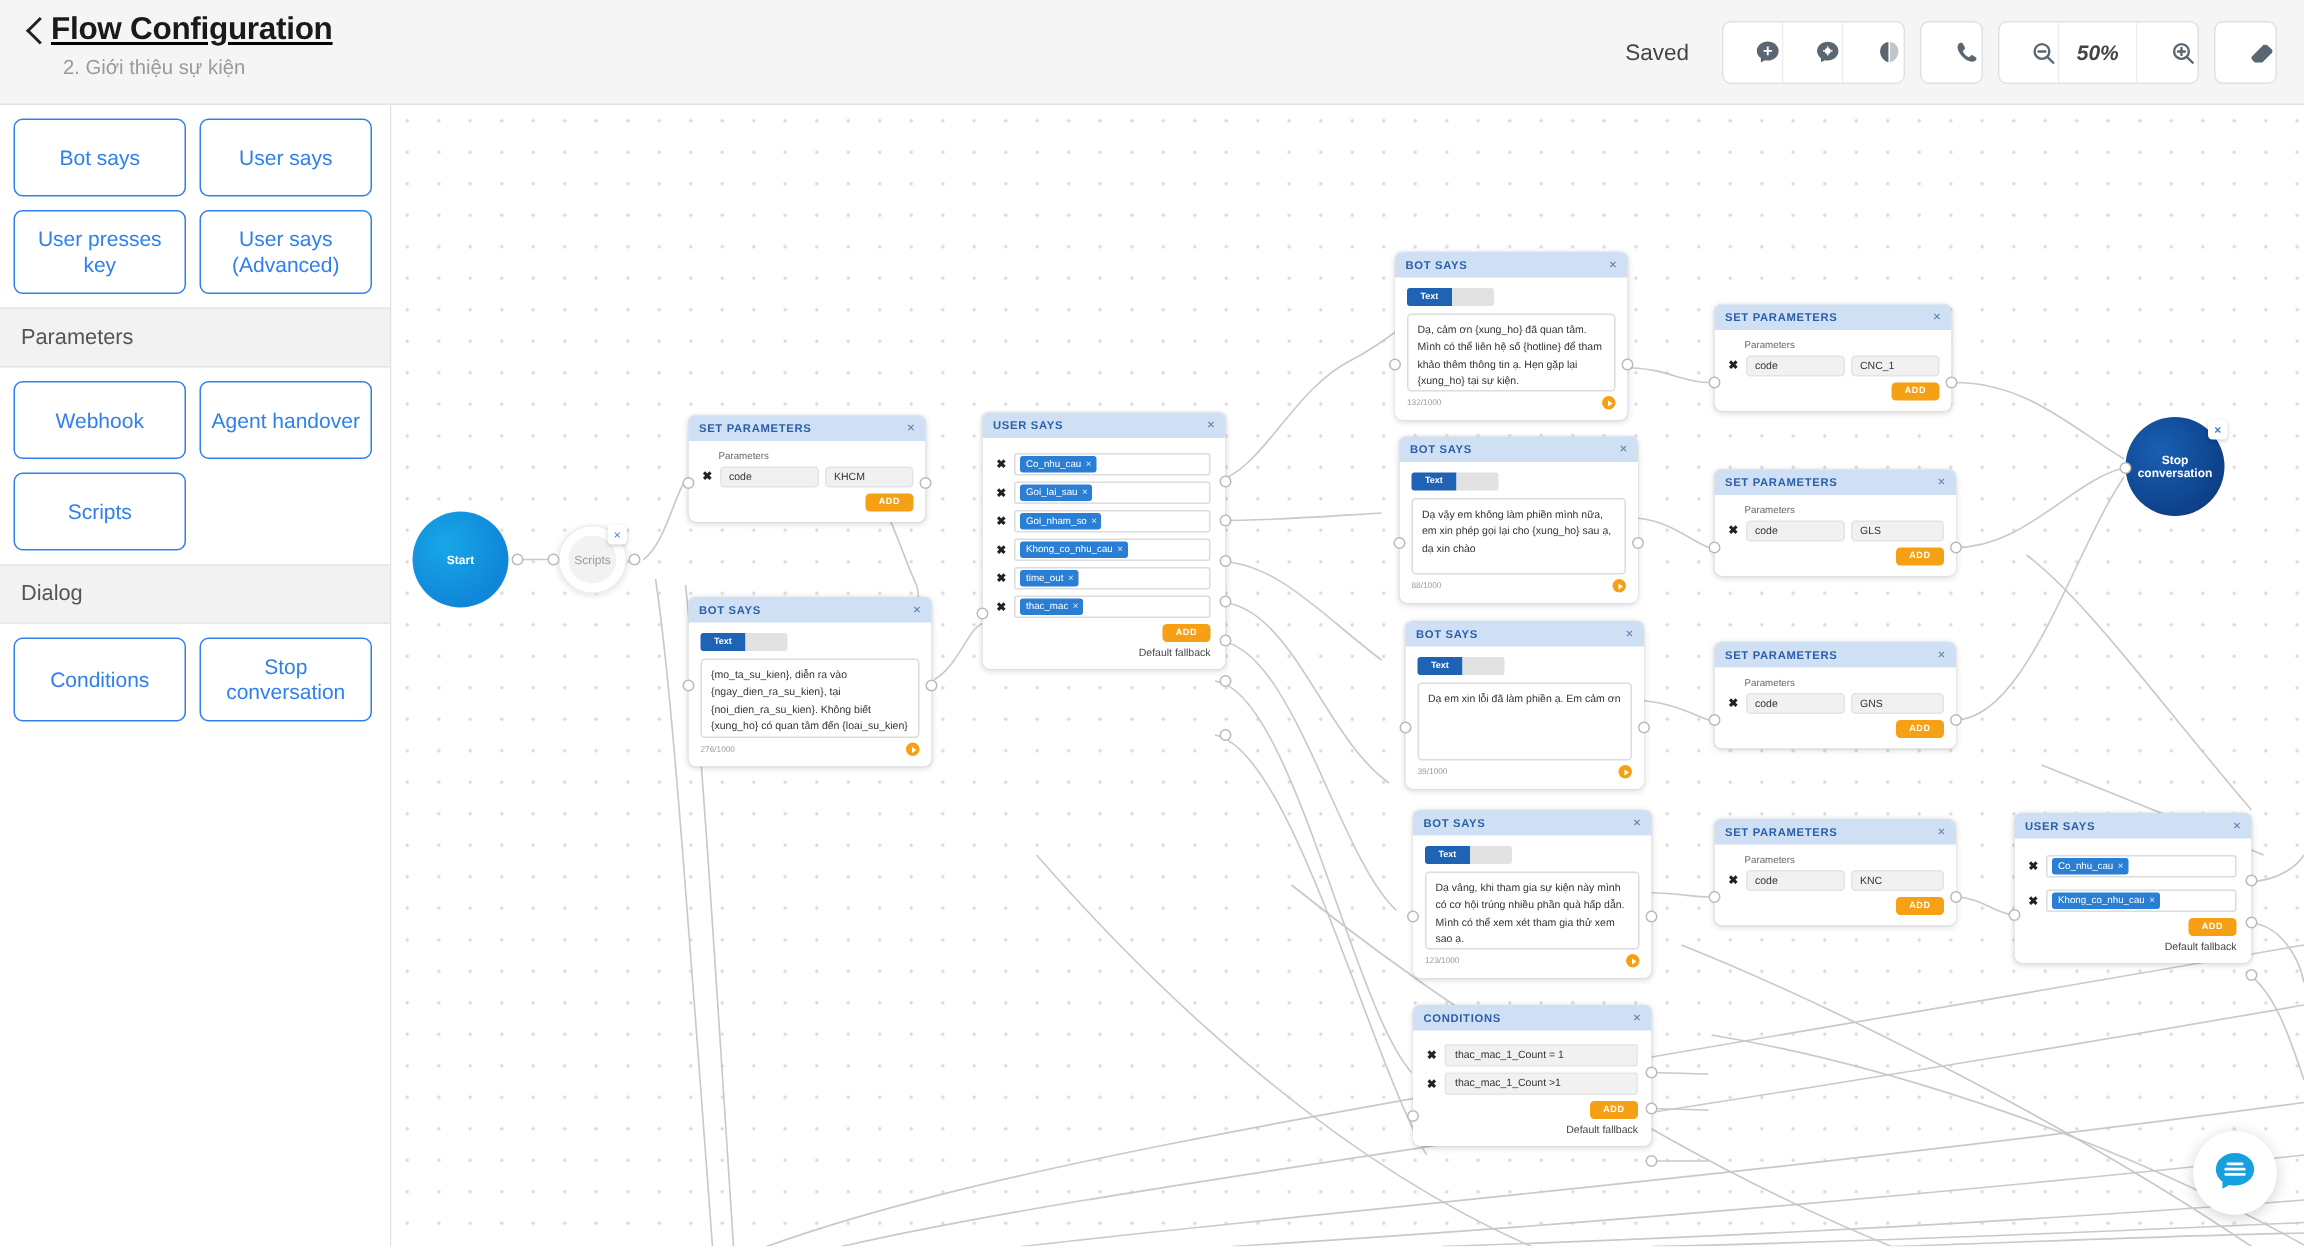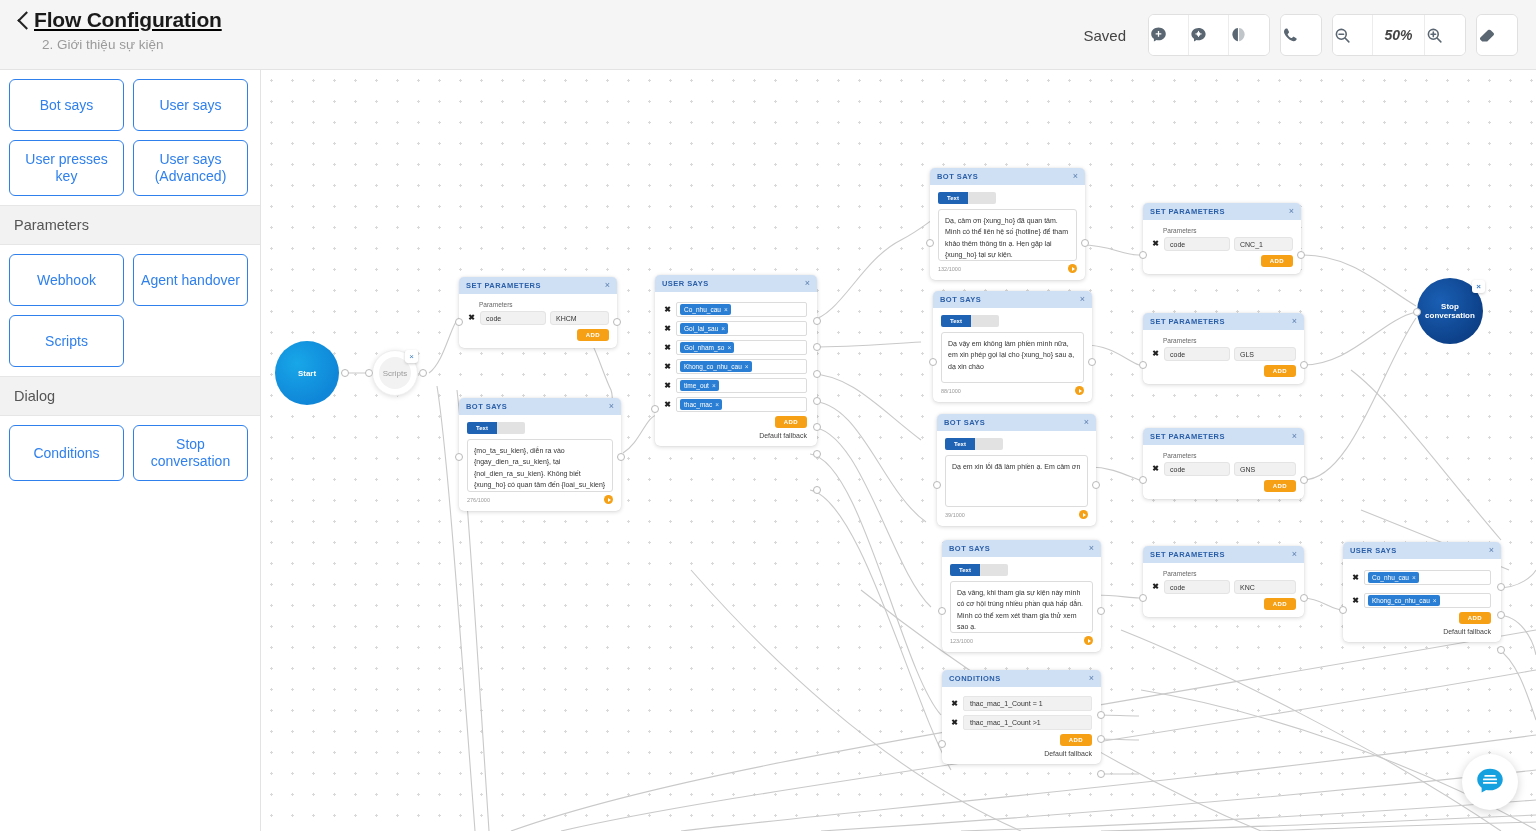--- a/index.html
+++ b/index.html
@@ -34,21 +34,21 @@
 
   #header-right {
     margin-left: auto; display: flex; align-items: center;
     gap: 10px; padding: 0 18px 0 0; height: 70px;
   }
   #saved-label { font-size: 15px; color: #444; margin-right: 12px; }
   .btn-group { display: flex; background: #fff; border-radius: 6px;
     border: 1px solid #e0e0e0; overflow: hidden; }
   .tool-btn {
     width: 40px; height: 40px; background: #fff;
-    display: flex; align-items: center; justify-content: flex-start;
+    display: flex; align-items: center; justify-content: flex-end;
     border-right: 1px solid #ececec; cursor: pointer;
   }
   .tool-btn:last-child { border-right: none; }
   .tool-btn svg { display: block; }
   #zoom-level { font-size: 14px; font-style: italic; font-weight: bold;
     color: #444; width: 52px; text-align: center; }
 
   
   #sidebar {
     position: absolute; top: 70px; left: 0; width: 261px; height: 761px;

